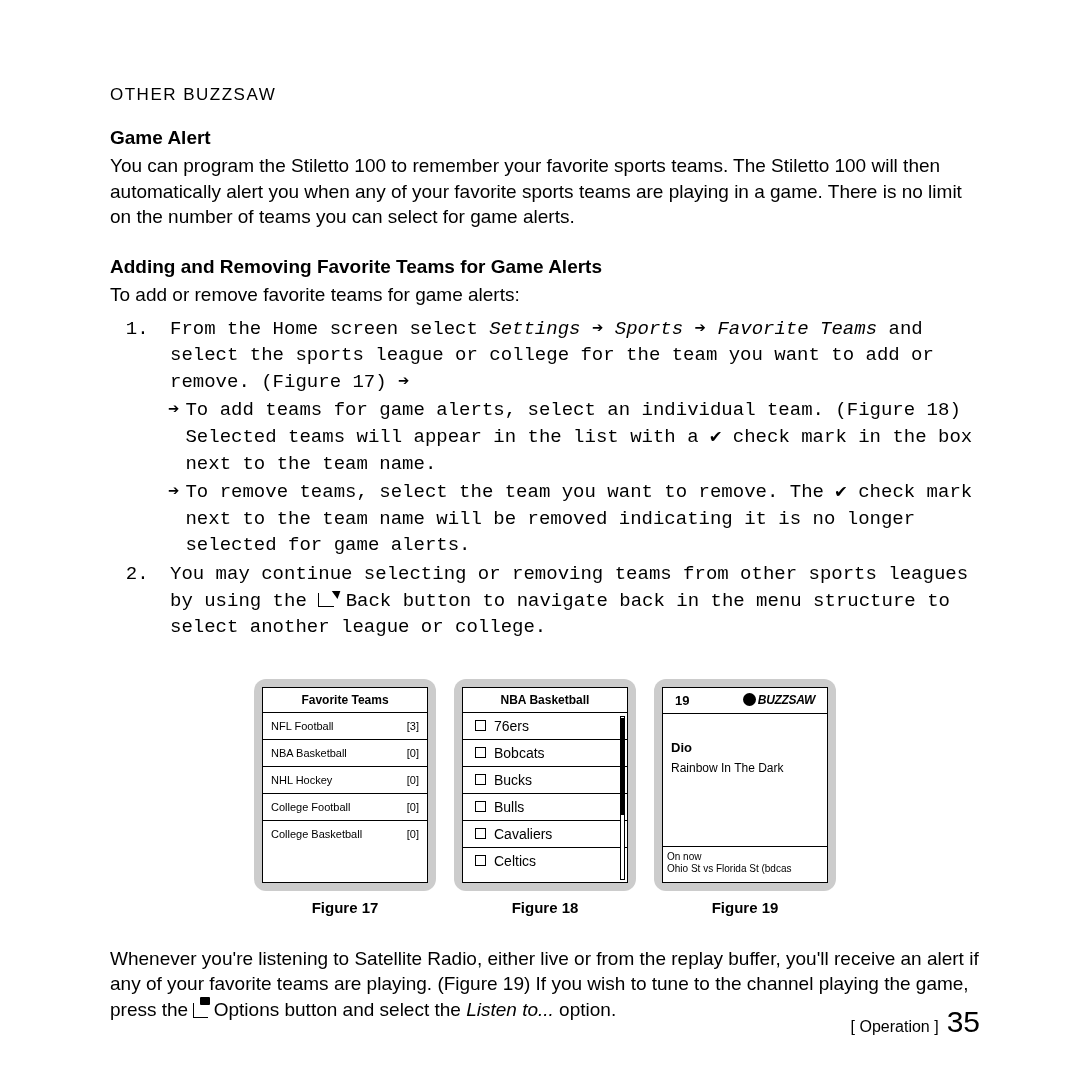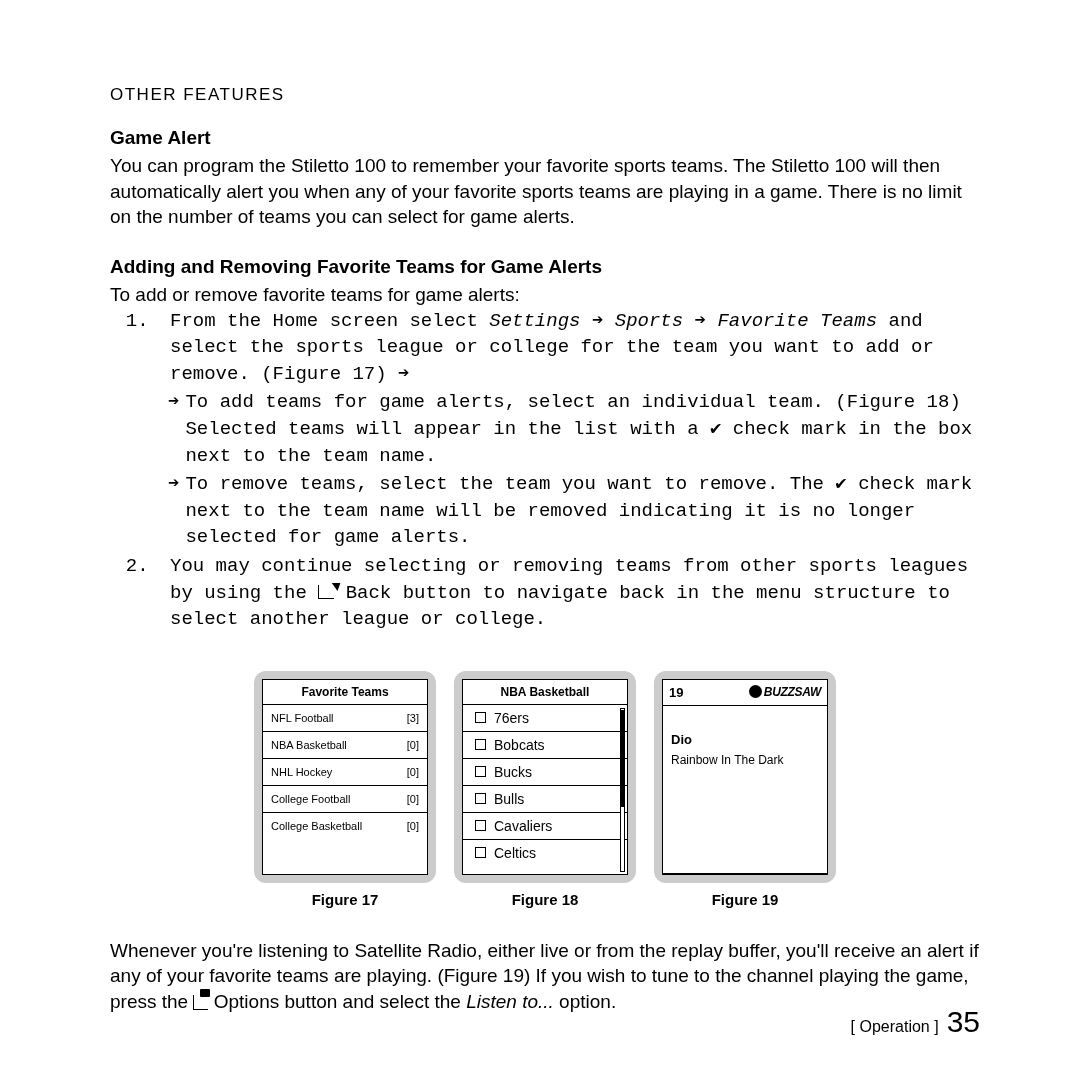--- a/index.html
+++ b/index.html
@@ -23,20 +23,21 @@
     margin-bottom: 4px;
   }
   .para {
     font-size: 19px;
     line-height: 1.35;
     margin-bottom: 26px;
   }
   .para2 {
     font-size: 19px;
     line-height: 1.35;
+    margin-bottom: 8px;
   }
   ol.steps {
     list-style: decimal;
     margin-left: 50px;
     font-size: 19px;
     line-height: 1.4;
     margin-bottom: 30px;
   }
   ol.steps > li {
     padding-left: 10px;
@@ -124,21 +125,21 @@
     text-align: center;
     font-weight: bold;
     font-size: 15px;
     margin-top: 8px;
   }
   .fig-wrap { display: flex; flex-direction: column; }
   .now-playing-top {
     display: flex;
     justify-content: space-between;
     align-items: center;
-    padding: 5px 6px;
+    padding: 5px 12px;
     border-bottom: 1px solid #000;
     font-size: 13px;
     font-weight: bold;
   }
   .brand {
     font-style: italic;
     font-weight: bold;
     font-size: 12px;
     letter-spacing: -0.3px;
   }
@@ -211,21 +212,21 @@
   }
   .gear{
     display:inline-block;width:13px;height:13px;
     background:#000;border-radius:50%;
     position:relative;vertical-align:-2px;margin-right:2px;
   }
 </style>
 </head>
 <body>
 
-<div class="section-header">OTHER FEATURES</div>
+<div class="section-header">OTHER BUZZSAW</div>
 
 <div class="subhead">Game Alert</div>
 <div class="para">You can program the Stiletto 100 to remember your favorite sports teams. The Stiletto 100 will then automatically alert you when any of your favorite sports teams are playing in a game. There is no limit on the number of teams you can select for game alerts.</div>
 
 <div class="subhead">Adding and Removing Favorite Teams for Game Alerts</div>
 <div class="para2">To add or remove favorite teams for game alerts:</div>
 
 <ol class="steps">
   <li>
     <span>From the Home screen select </span><span class="italic">Settings</span> <span class="arrow-inline">➔</span> <span class="italic">Sports</span> <span class="arrow-inline">➔</span> <span class="italic">Favorite Teams</span><span> and select the sports league or college for the team you want to add or remove. (Figure 17) </span><span>➔</span>
@@ -314,20 +315,24 @@
     <div class="device-screen">
       <div class="screen-inner">
         <div class="now-playing-top">
           <span>19</span>
           <span class="brand"><span class="gear"></span><span>BUZZSAW</span></span>
         </div>
         <div class="np-middle">
           <div class="artist">Dio</div>
           <div>Rainbow In The Dark</div>
         </div>
+        <div class="np-bottom">
+          <div>On now</div>
+          <div>Ohio St vs Florida St (bdcas</div>
+        </div>
       </div>
     </div>
     <div class="fig-caption">Figure 19</div>
   </div>
 </div>
 
 <div class="bottom-text">
   <span>Whenever you're listening to Satellite Radio, either live or from the replay buffer, you'll receive an alert if any of your favorite teams are playing. (Figure 19) If you wish to tune to the channel playing the game, press the </span><span class="options-icon"></span><span> Options button and select the </span><span class="italic">Listen to...</span><span> option.</span>
 </div>
 

